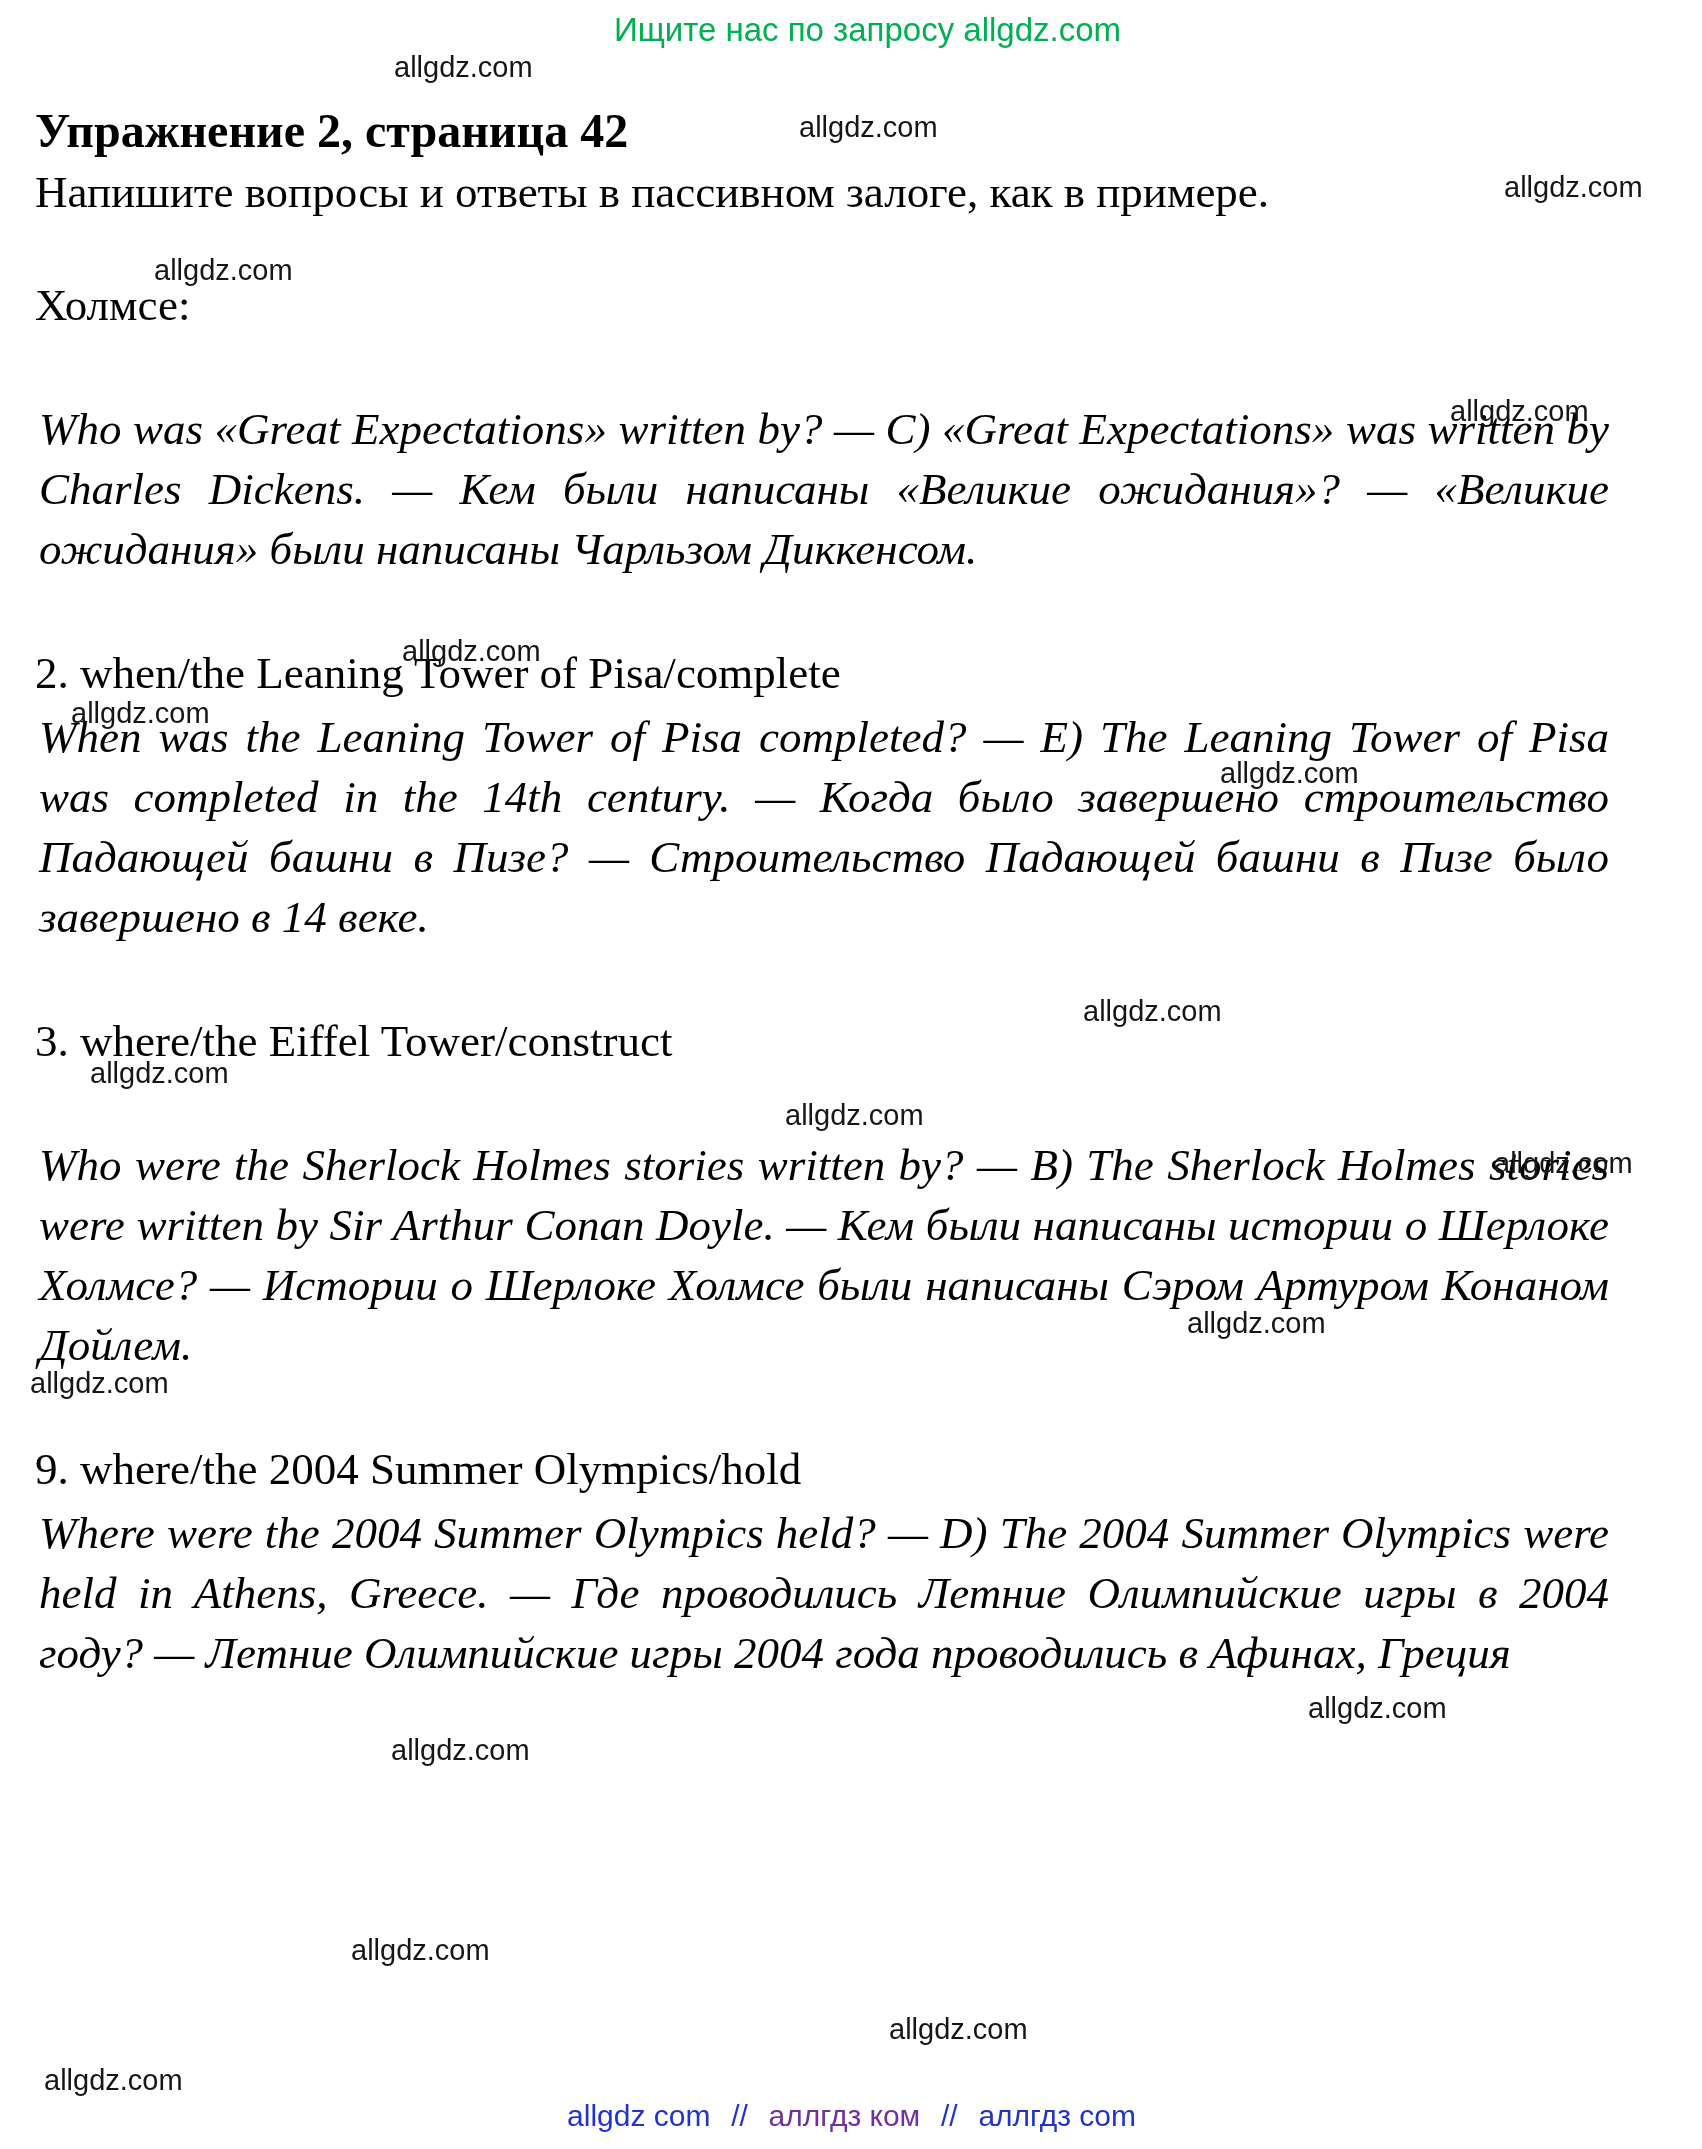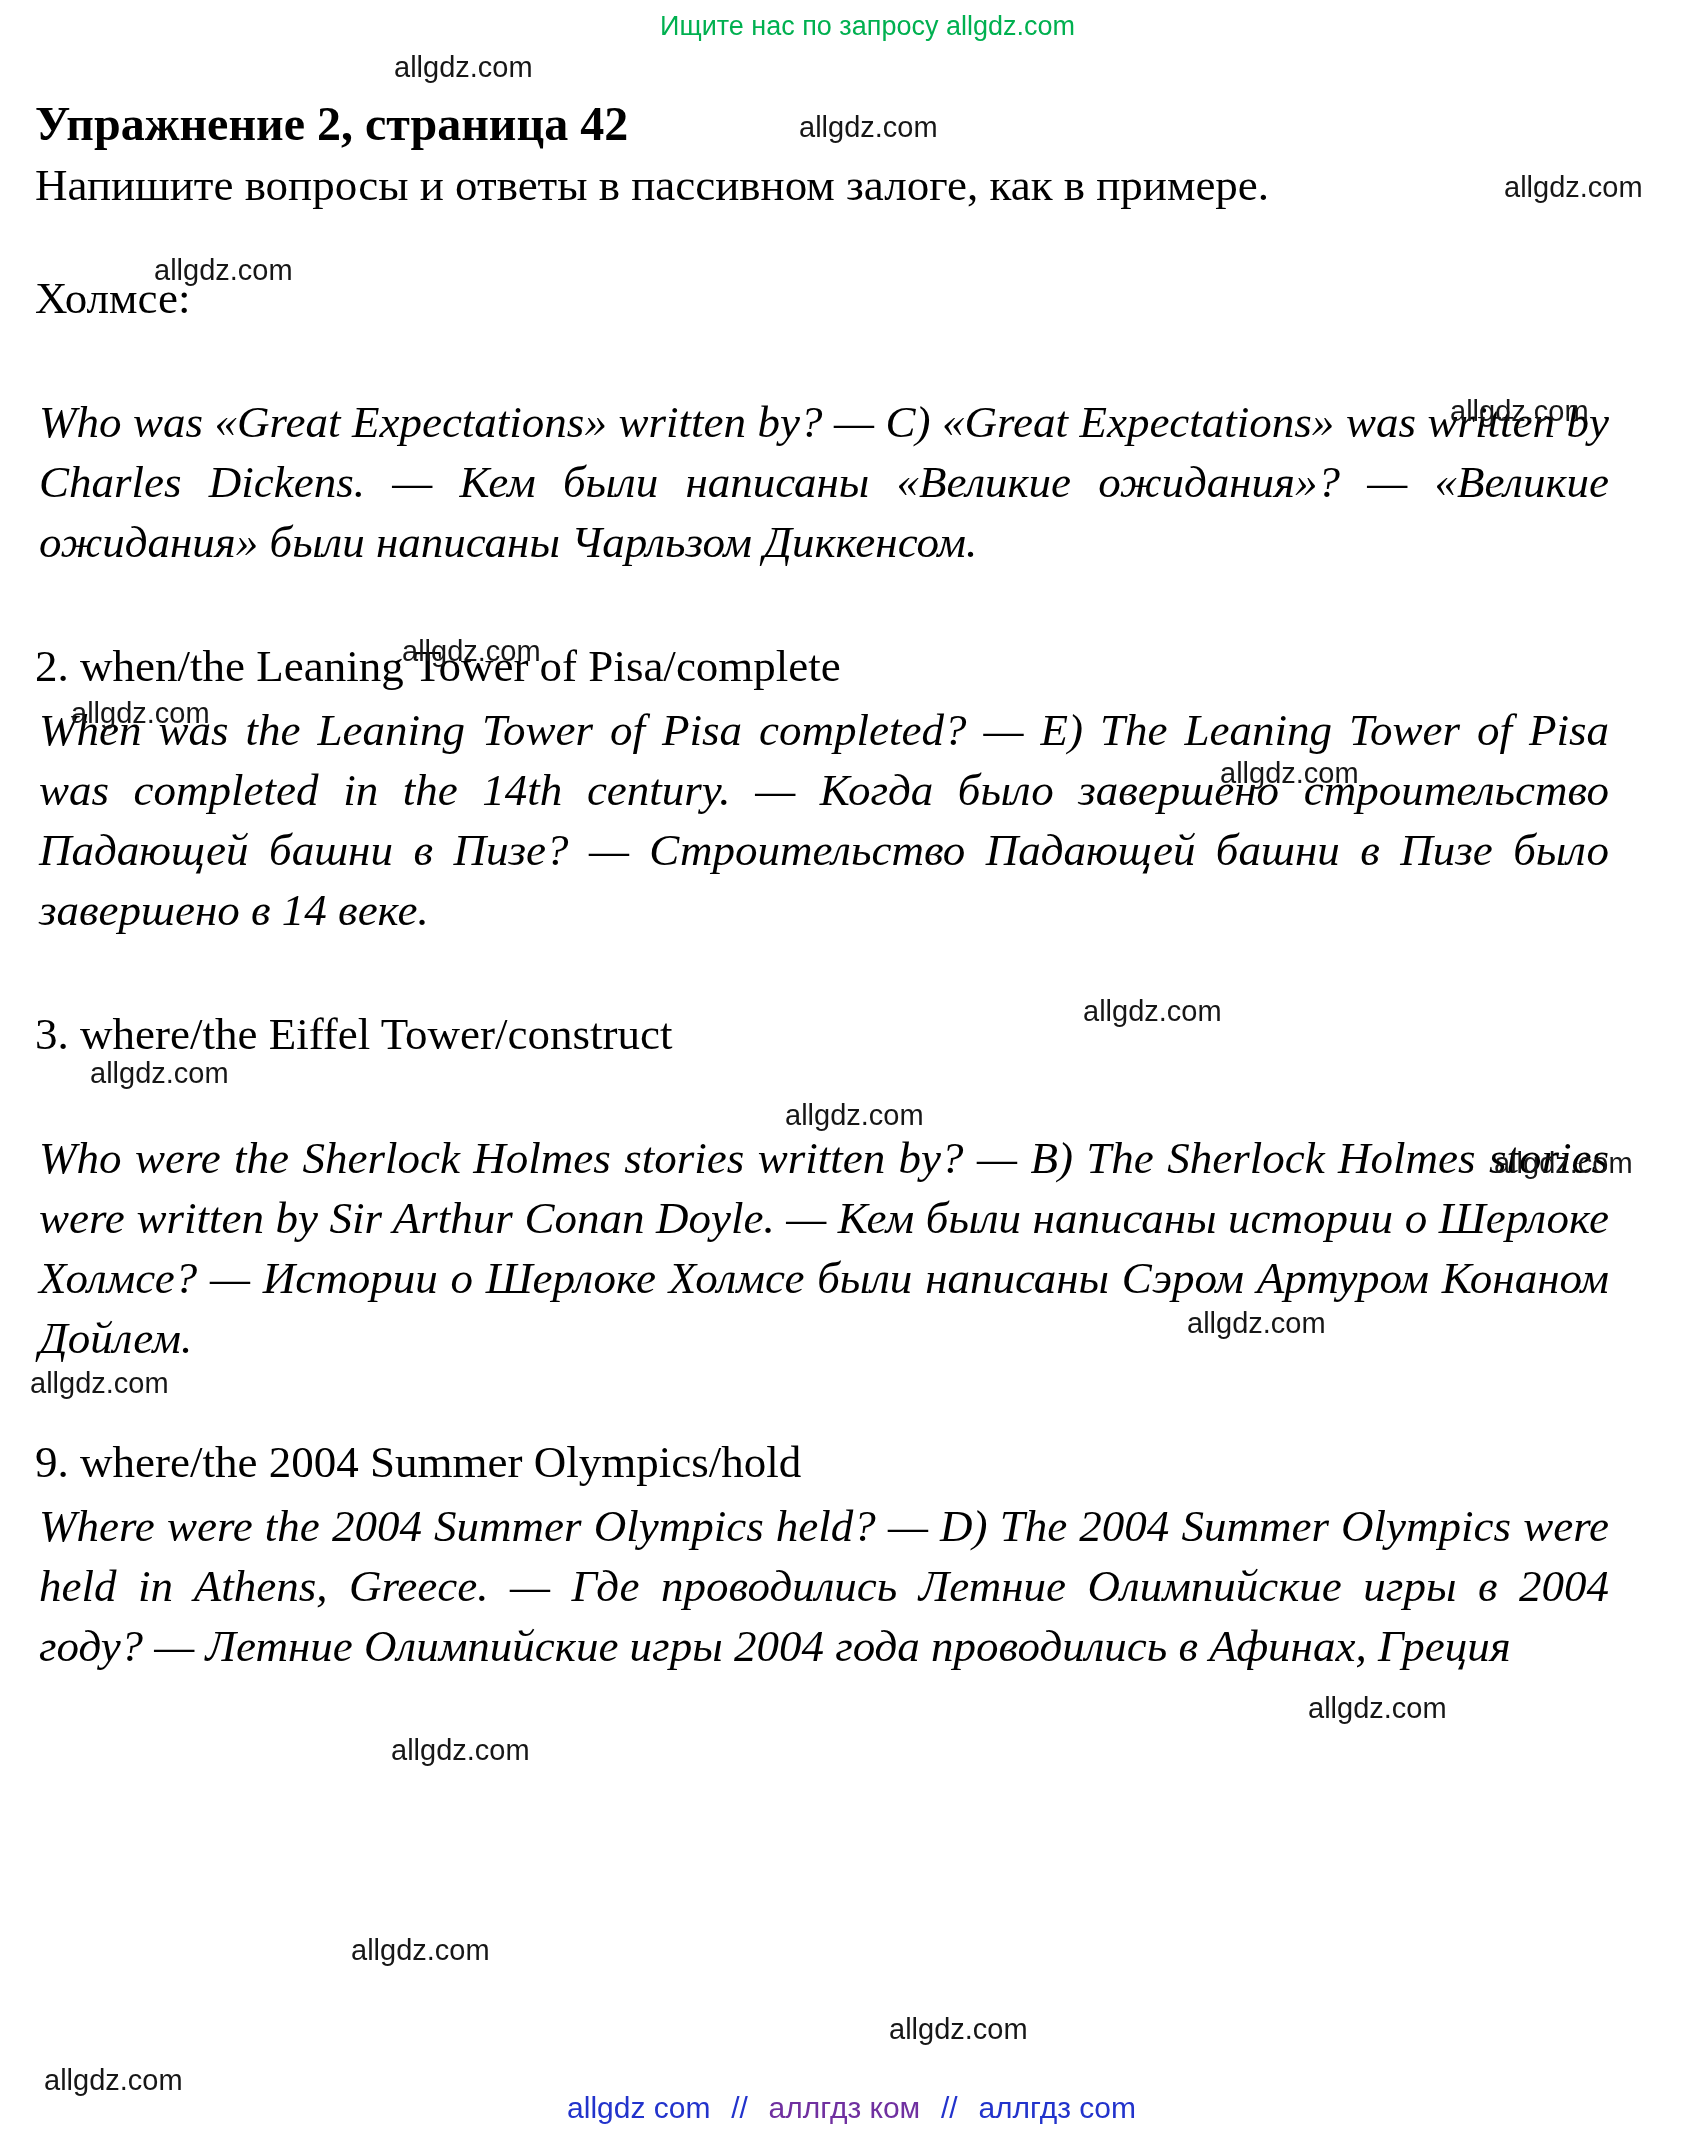--- a/index.html
+++ b/index.html
@@ -9,21 +9,21 @@
     height: 2149px;
     background: #ffffff;
     font-family: "Liberation Serif", serif;
     color: #000000;
     overflow: hidden;
   }
   .banner {
     padding-top: 10.6px;
     text-align: center;
     font-family: "Liberation Sans", sans-serif;
-    font-size: 27px;
+    font-size: 33px;
     color: #00b050;
     padding-left: 32px;
   }
   .content { margin: 0 90px 0 35px; }
   .title {
     font-size: 48px;
     font-weight: bold;
     margin: 51px 0 0 0;
     line-height: 62px;
   }
@@ -38,21 +38,21 @@
     position: absolute;
     font-family: "Liberation Sans", sans-serif;
     font-size: 29px;
     color: #161616;
     white-space: nowrap;
   }
   .footer {
     position: absolute;
     left: 0;
     right: 0;
-    bottom: 24px;
+    bottom: 16px;
     text-align: center;
     font-family: "Liberation Sans", sans-serif;
     font-size: 30px;
   }
   .footer .blue { color: #2233cc; }
   .footer .purple { color: #7030a0; }
   .footer .sep { color: #2233cc; margin: 0 12.4px; }
 </style>
 </head>
 <body>

